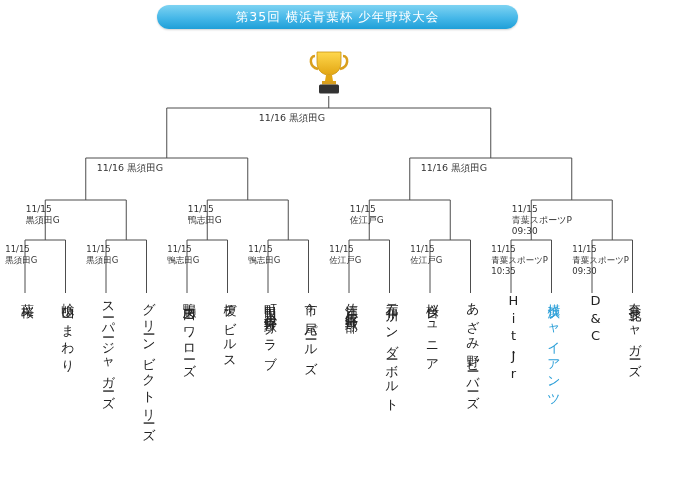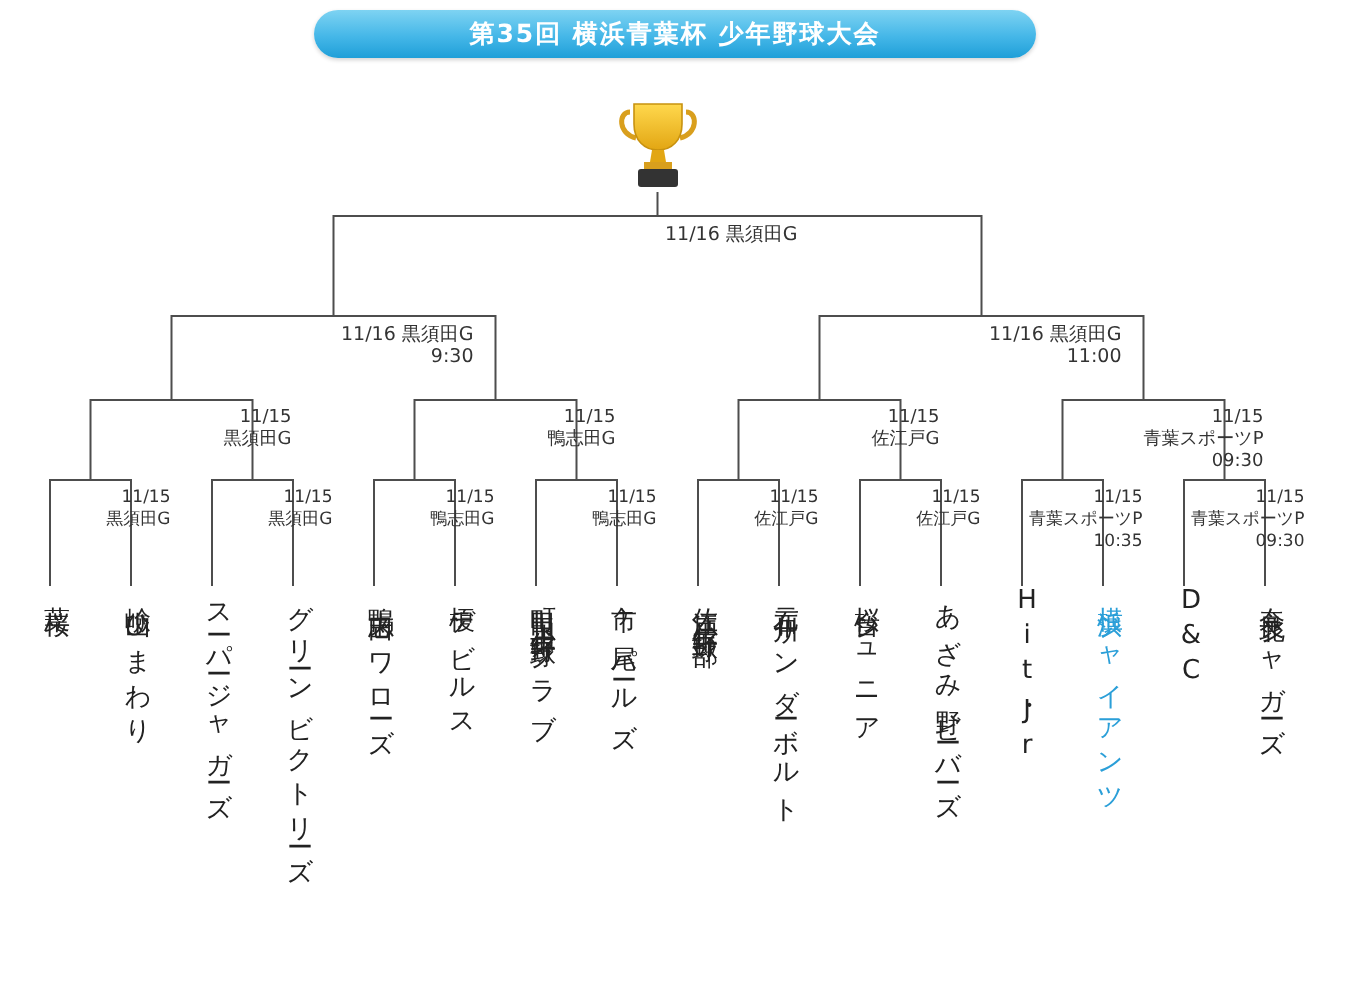--- a/index.html
+++ b/index.html
@@ -17,31 +17,31 @@
   .banner {
     position: absolute;
     left: 157px;
     top: 5px;
     width: 361px;
     height: 24px;
     border-radius: 12px;
     background: linear-gradient(180deg, #7ed3f2 0%, #45b7e8 55%, #1f9fd8 100%);
     color: #ffffff;
     font-size: 12.5px;
-    font-weight: bold;
+    font-weight: normal;
     text-align: center;
     line-height: 24px;
     letter-spacing: 1px;
     box-shadow: 0 1px 2px rgba(0,0,0,0.18);
   }
   .lines { position: absolute; left: 0; top: 0; }
   .trophy { position: absolute; left: 307px; top: 50px; }
   .match-label {
     position: absolute;
-    text-align: right;
+    text-align: left;
     color: #333333;
   }
   .match-label div { line-height: 11px; }
   .lbl-lg { font-size: 9.5px; }
   .lbl-md { font-size: 9px; }
   .lbl-sm { font-size: 8.5px; }
   .team {
     position: absolute;
     top: 293px;
     width: 22px;
@@ -98,25 +98,23 @@
       <path d="M328.75 108 V96"></path>
     </g>
   </svg>
 
   <div class="match-label lbl-lg" style="left:258.75px; top:112px; width:140px;">
     <div>11/16 黒須田G</div>
   </div>
 
   <div class="match-label lbl-lg" style="left:96.75px; top:162px; width:140px;">
     <div>11/16 黒須田G</div>
-    <div>9:30</div>
   </div>
   <div class="match-label lbl-lg" style="left:420.75px; top:162px; width:140px;">
     <div>11/16 黒須田G</div>
-    <div>11:00</div>
   </div>
 
   <div class="match-label lbl-md" style="left:25.75px; top:204px; width:120px;">
     <div>11/15</div>
     <div>黒須田G</div>
     <div></div>
   </div>
   <div class="match-label lbl-md" style="left:187.75px; top:204px; width:120px;">
     <div>11/15</div>
     <div>鴨志田G</div>

